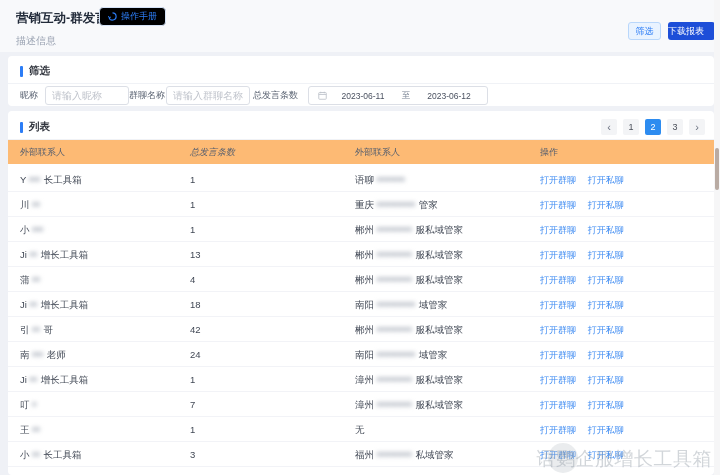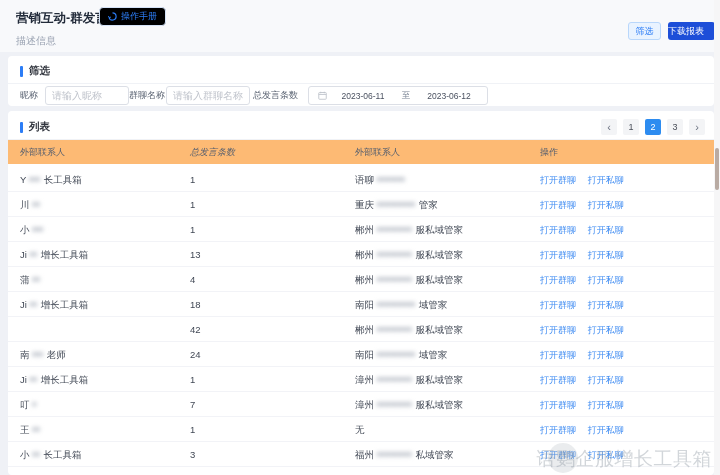--- a/index.html
+++ b/index.html
@@ -198,20 +198,21 @@
     <div class="td c-name"><span>Ji</span><span class="rd">■■</span><span>增长工具箱</span></div>
     <div class="td c-count">18</div>
     <div class="td c-grp"><span>南阳</span><span class="rd">■■■■■■■■■■■</span><span>域管家</span></div>
     <div class="td c-act">
       <a>打开群聊</a>
       <a>打开私聊</a>
     </div>
   </div>
 
   <div class="tr">
+    <div class="td c-name"><span>引</span><span class="rd">■■</span><span>哥</span></div>
     <div class="td c-count">42</div>
     <div class="td c-grp"><span>郴州</span><span class="rd">■■■■■■■■■■</span><span>服私域管家</span></div>
     <div class="td c-act">
       <a>打开群聊</a>
       <a>打开私聊</a>
     </div>
   </div>
 
   <div class="tr">
     <div class="td c-name"><span>南</span><span class="rd">■■■</span><span>老师</span></div>

